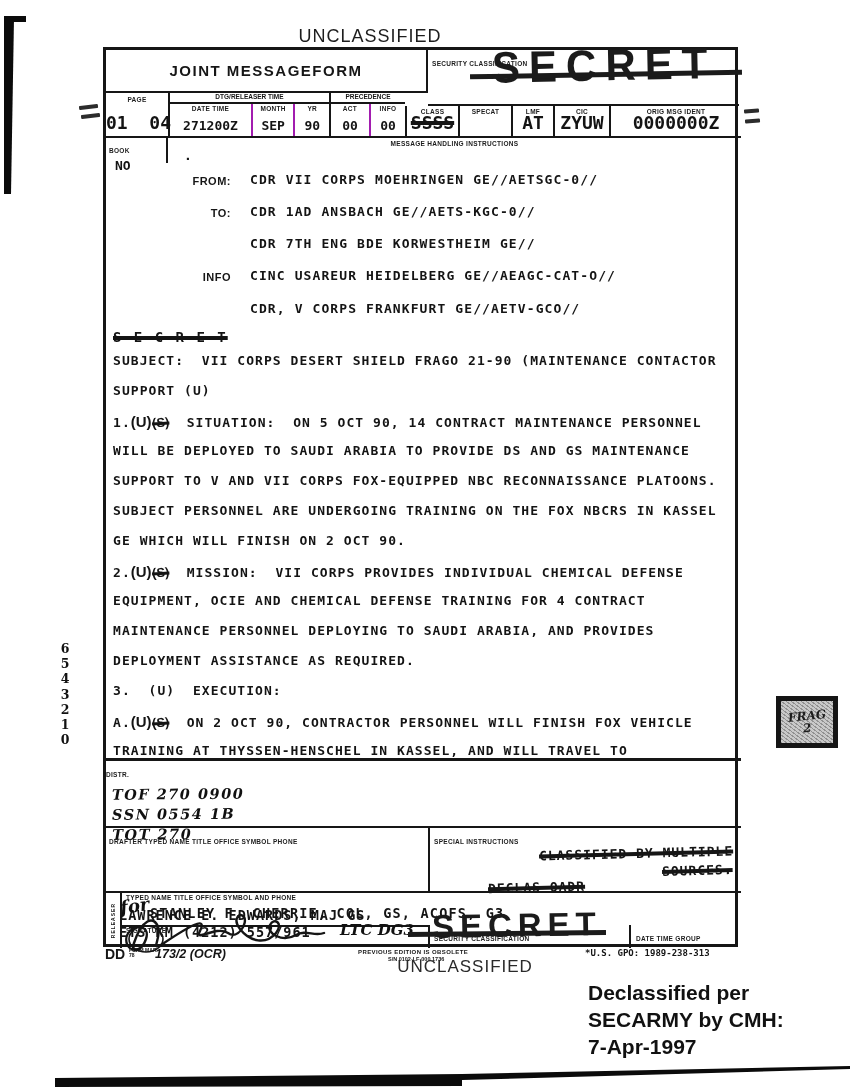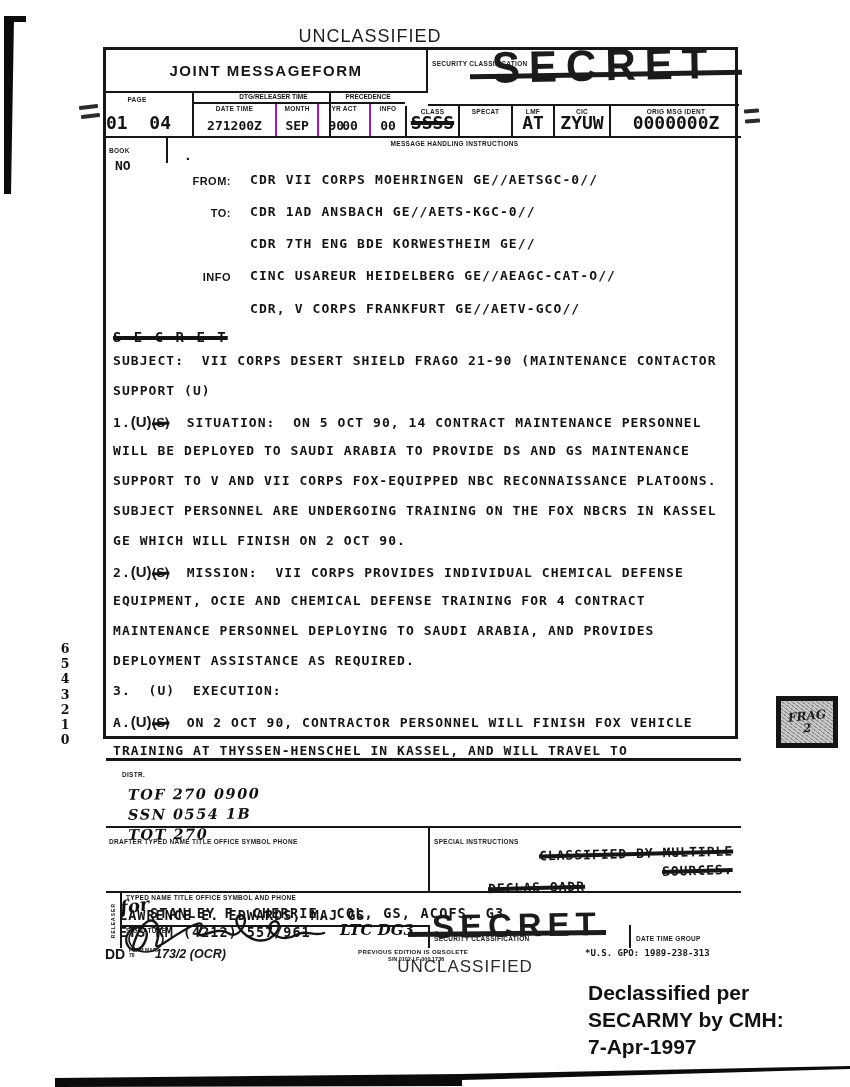--- a/index.html
+++ b/index.html
@@ -20,21 +20,21 @@
   .eq-r2 { left:745px; top:119px; width:15px; transform:rotate(-4deg); }
   .bar-bottom { position:absolute; left:0; top:0; }
   
   .banner-top { position:absolute; left:0; right:110px; top:26px; text-align:center;
     font-size:18px; letter-spacing:1px; color:#1d1d1d; }
   .banner-bottom { position:absolute; left:330px; top:957px; width:270px; text-align:center;
     font-size:17px; letter-spacing:1px; color:#2a2a2a; }
   .declass { position:absolute; left:588px; top:979px; width:230px;
     font-size:21px; font-weight:700; line-height:27px; color:#111; }
   
-  .form { position:absolute; left:103px; top:47px; width:635px; height:692px;
+  .form { position:absolute; left:103px; top:47px; width:635px; height:900px;
     border:3px solid #161616; background:#fff; }
   .lbl { font-size:6.5px; font-weight:700; letter-spacing:.3px; color:#1c1c1c; text-transform:uppercase; }
   .mono { font-family:"DejaVu Sans Mono", monospace; font-weight:700; white-space:pre; color:#141414; }
   
   .hr-title { position:absolute; left:0; top:0; width:322px; height:43px;
     border-right:2px solid #161616; border-bottom:2px solid #161616;
     display:flex; align-items:center; justify-content:center;
     font-size:15px; font-weight:700; letter-spacing:1.5px; }
   .hr-sec { position:absolute; left:322px; top:0; width:311px; height:56px;
     border-bottom:2px solid #161616; padding:2px 0 0 4px; }
@@ -43,21 +43,21 @@
   .col .val { position:absolute; left:0; right:0; bottom:3px; text-align:center; font-size:18px; }
   .c-page { left:0; top:43px; width:62px; height:43px; }
   .c-page .lbl { position:absolute; top:3px; left:0; right:0; text-align:center; }
   .group { border-left:2px solid #161616; }
   .glbl { height:11px; border-bottom:2px solid #161616; text-align:center; font-size:6.5px; font-weight:700; }
   .subrow { display:flex; height:32px; }
   .sub { position:relative; height:100%; border-left:2px solid #a21caf; }
   .sub:first-child { border-left:none; }
   .sub .lbl { display:block; text-align:center; padding-top:1px; }
   .sub .val { position:absolute; left:0; right:0; bottom:3px; text-align:center; font-size:13px; }
-  .c-dtg  { left:62px;  top:43px; width:161px; height:43px;margin-left:24px; }
+  .c-dtg  { left:62px;  top:43px; width:161px; height:43px; }
   .c-prec { left:223px; top:43px; width:76px;  height:43px; }
   .rcol { top:56px; height:30px; border-left:2px solid #161616; }
   .rcol .lbl { display:block; text-align:center; padding-top:2px; }
   .c-class  { left:299px; width:53px; }
   .c-specat { left:352px; width:53px; }
   .c-lmf    { left:405px; width:42px; }
   .c-cic    { left:447px; width:56px; }
   .c-orig   { left:503px; width:132px; border-right:none; }
   .struck-val { text-decoration:line-through; text-decoration-thickness:3.5px; }
   
@@ -75,21 +75,21 @@
   .blist { position:absolute; left:7px; top:190px; width:624px; }
   .bline { height:30px; font-size:13px; letter-spacing:1.05px; font-family:"DejaVu Sans Mono", monospace; font-weight:700; white-space:pre; color:#141414; }
   .seg-hand { font-family:"Liberation Sans", sans-serif; font-weight:800; font-size:15px; letter-spacing:0; }
   .seg-struck { font-family:"Liberation Sans", sans-serif; font-weight:800; font-size:13px; letter-spacing:0;
     text-decoration:line-through; text-decoration-thickness:3px; display:inline-block; transform:rotate(-4deg); }
   
   .mdigits { position:absolute; left:57px; top:641px; width:16px; text-align:center;
     font-family:"DejaVu Serif", serif; font-weight:700; font-size:12.5px; line-height:15.2px; color:#111; }
   
   .distr { position:absolute; left:0; top:708px; width:635px; height:70px;
-    border-top:3px solid #161616; border-bottom:2px solid #161616; padding:2px 0 0 16px; }
+    border-top:3px solid #161616; border-bottom:2px solid #161616; padding:2px 0 0 0; }
   .hand { font-family:"DejaVu Serif", serif; font-style:italic; color:#101010; }
   .distr-lines { margin:1px 0 0 6px; font-size:14.5px; line-height:20px; font-weight:700; letter-spacing:1.5px; transform:rotate(-.5deg); }
   
   .row-draft { position:absolute; left:0; top:778px; width:635px; height:65px; border-bottom:2px solid #161616; }
   .cell-draft { position:absolute; left:0; top:0; width:324px; height:100%; border-right:2px solid #161616; padding:2px 0 0 3px; }
   .draft-lines { margin:8px 0 0 10px; font-size:13.5px; line-height:17px; letter-spacing:1px; }
   .cell-spec { position:absolute; left:324px; top:0; right:0; height:100%; padding:2px 0 0 4px; }
   .si { position:absolute; font-family:"DejaVu Sans Mono", monospace; font-weight:800; font-size:13px; letter-spacing:1px; white-space:pre;
     text-decoration:line-through; text-decoration-thickness:3.5px; transform:rotate(-1.5deg); }
   .si-1 { top:18px; right:8px; }

